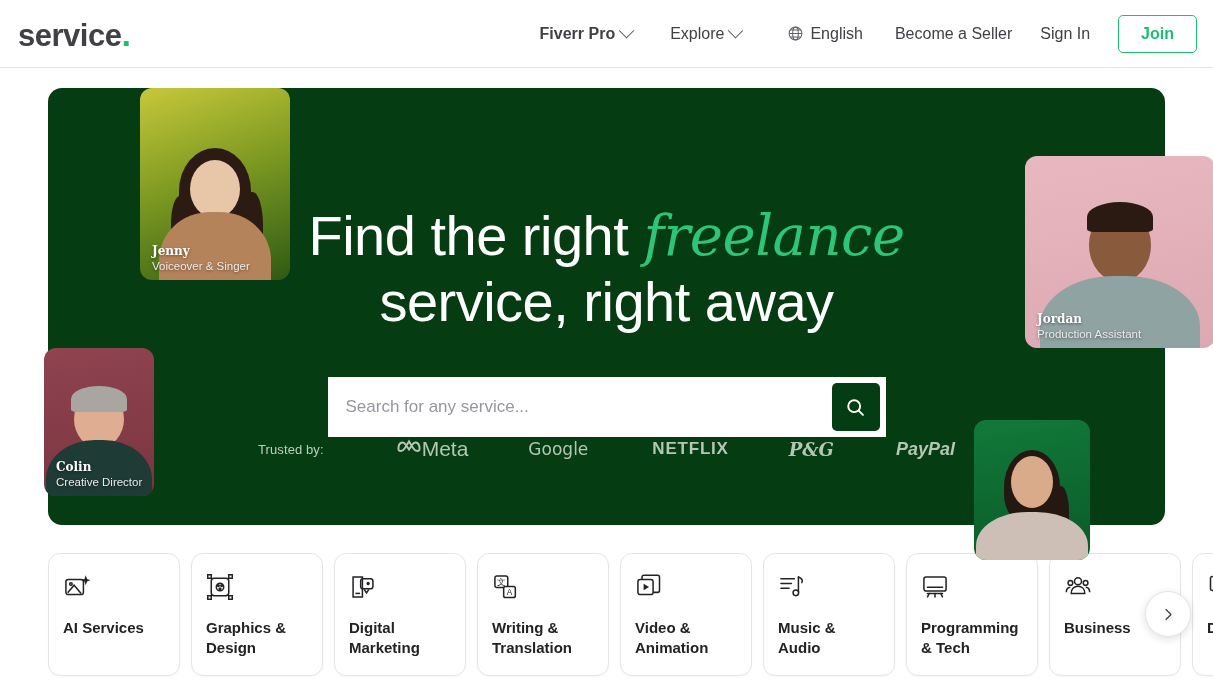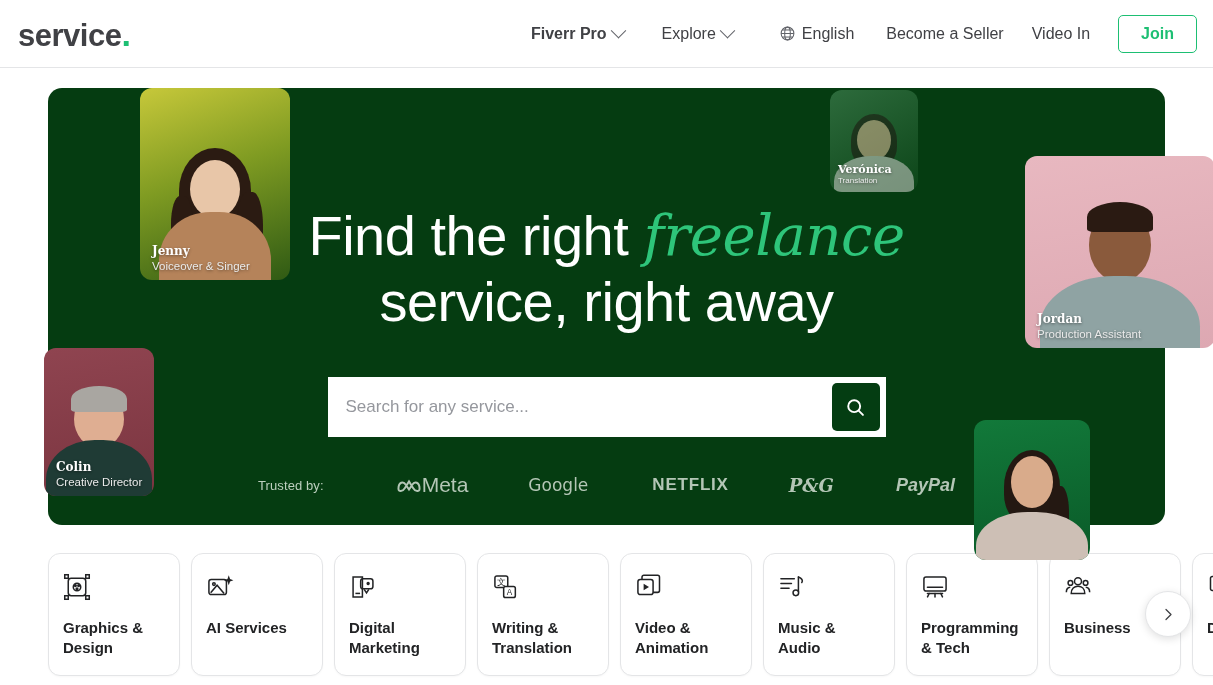--- a/index.html
+++ b/index.html
@@ -135,31 +135,30 @@
   .search-btn {
     width: 48px; height: 48px;
     background: #05441a;
     background: #043d12;
     border: none;
     border-radius: 5px;
     display: flex; align-items: center; justify-content: center;
     cursor: pointer;
   }
   .trusted {
-    margin-top: 36px;
     display: flex;
     align-items: center;
     justify-content: center;
     gap: 0;
     position: relative; z-index: 6;
     color: #c5d3c6;
   }
   .trusted-label { font-size: 13px; color: #bccfbe; margin-right: 72px; letter-spacing: .1px;}
   .brand { color: #c3d2c4; opacity: .92; white-space: nowrap; }
-  .brand.meta { font-size: 21px; margin-right: 60px; display:flex; align-items:center; }
+  .brand.meta { font-size: 21px; margin-right: 60px; display:flex; align-items:flex-start; }
   .brand.google { font-size: 17px; margin-right: 64px; font-family: "DejaVu Sans", sans-serif;}
   .brand.netflix { font-size: 17px; font-weight: 700; letter-spacing: .8px; margin-right: 60px; }
   .brand.pg { font-size: 18px; font-style: italic; font-weight: 700; font-family: "DejaVu Serif", serif; margin-right: 62px; }
   .brand.paypal { font-size: 18px; font-weight: 700; font-style: italic; }
 
   
   .pcard {
     position: absolute;
     border-radius: 12px;
     overflow: hidden;
@@ -276,21 +275,21 @@
         <line x1="4.5" y1="17" x2="19.5" y2="17"></line>
       </svg>
       <span>English</span>
     </div>
 
     <div class="nav-item">
       <span>Become a Seller</span>
     </div>
 
     <div class="nav-item">
-      <span>Video In</span>
+      <span>Sign In</span>
     </div>
 
     <button class="join-btn">Join</button>
   </nav>
 </div>
 
 <div class="hero-wrap">
   <div class="hero">
 
     <div class="pcard" id="card-jenny">
@@ -309,29 +308,20 @@
     <div class="pcard" id="card-colin">
       <div class="silhouette" style="width:100px;height:110px;">
         <div class="head" style="position:absolute;left:50%;transform:translateX(-50%);top:4px;width:50px;height:58px;background:#dfae92;"></div>
         <div style="position:absolute;left:50%;transform:translateX(-50%);top:0px;width:56px;height:26px;background:#a9a6a1;border-radius:50% 50% 10% 10%;"></div>
         <div class="shoulders" style="position:absolute;bottom:0;left:50%;transform:translateX(-50%);width:106px;height:56px;background:#1f3b35;"></div>
       </div>
       <div class="pname">Colin</div>
       <div class="prole">Creative Director</div>
     </div>
 
-    <div class="pcard" id="card-veronica">
-      <div class="silhouette" style="width:78px;height:78px;opacity:.55;">
-        <div style="position:absolute;left:50%;transform:translateX(-50%);top:0px;width:46px;height:54px;background:#1d1410;border-radius:50% 50% 40% 40%;"></div>
-        <div class="head" style="position:absolute;left:50%;transform:translateX(-50%);top:6px;width:34px;height:40px;background:#dbb293;"></div>
-        <div class="shoulders" style="position:absolute;bottom:0;left:50%;transform:translateX(-50%);width:80px;height:36px;background:#cfcfcc;"></div>
-      </div>
-      <div class="pname" style="font-size:11px;bottom:16px;left:8px;">Verónica</div>
-      <div class="prole" style="font-size:8px;bottom:6px;left:8px;">Translation</div>
-    </div>
 
     <div class="pcard" id="card-jordan">
       <div class="silhouette" style="width:150px;height:150px;">
         <div class="head" style="position:absolute;left:50%;transform:translateX(-50%);top:10px;width:62px;height:74px;background:#8a5a3c;"></div>
         <div style="position:absolute;left:50%;transform:translateX(-50%);top:4px;width:66px;height:30px;background:#2a1a12;border-radius:50% 50% 10% 10%;"></div>
         <div class="shoulders" style="position:absolute;bottom:0;left:50%;transform:translateX(-50%);width:160px;height:72px;background:#8fa3a3;"></div>
       </div>
       <div class="pname">Jordan</div>
       <div class="prole">Production Assistant</div>
     </div>
@@ -377,20 +367,32 @@
         <span class="brand netflix">NETFLIX</span>
         <span class="brand pg">P&amp;G</span>
         <span class="brand paypal">PayPal</span>
       </div>
     </div>
   </div>
 </div>
 
 <div class="cat-row-wrap">
   <div class="cat-row">
+
+    <div class="cat-card">
+      <div class="cat-icon">
+        <svg width="28" height="28" viewBox="0 0 24 24" fill="none" stroke="#222325" stroke-width="1.3">
+          <rect x="2.5" y="5.5" width="15" height="13" rx="2"></rect>
+          <circle cx="6.8" cy="9.5" r="1.1"></circle>
+          <path d="M4 17 L9.5 10.5 L15.5 17.5"></path>
+          <path d="M19.5 2 L20.6 5.1 L23.5 6.2 L20.6 7.3 L19.5 10.4 L18.4 7.3 L15.5 6.2 L18.4 5.1 Z" fill="#222325" stroke="none"></path>
+        </svg>
+      </div>
+      <div class="cat-label">AI Services</div>
+    </div>
 
     <div class="cat-card">
       <div class="cat-icon">
         <svg width="28" height="28" viewBox="0 0 24 24" fill="none" stroke="#222325" stroke-width="1.3">
           <rect x="4.5" y="4.5" width="15" height="15" rx="2.5"></rect>
           <rect x="1.5" y="1.5" width="3" height="3"></rect>
             <rect x="19.5" y="1.5" width="3" height="3"></rect>
           <rect x="1.5" y="19.5" width="3" height="3"></rect>
             <rect x="19.5" y="19.5" width="3" height="3"></rect>
           <circle cx="12" cy="12" r="3.2"></circle>
@@ -398,32 +400,20 @@
           <circle cx="13.4" cy="10.8" r="0.7" fill="#222325"></circle>
           <circle cx="12" cy="13.6" r="0.7" fill="#222325"></circle>
         </svg>
       </div>
       <div class="cat-label">Graphics &amp; Design</div>
     </div>
 
     <div class="cat-card">
       <div class="cat-icon">
         <svg width="28" height="28" viewBox="0 0 24 24" fill="none" stroke="#222325" stroke-width="1.3">
-          <rect x="2.5" y="5.5" width="15" height="13" rx="2"></rect>
-          <circle cx="6.8" cy="9.5" r="1.1"></circle>
-          <path d="M4 17 L9.5 10.5 L15.5 17.5"></path>
-          <path d="M19.5 2 L20.6 5.1 L23.5 6.2 L20.6 7.3 L19.5 10.4 L18.4 7.3 L15.5 6.2 L18.4 5.1 Z" fill="#222325" stroke="none"></path>
-        </svg>
-      </div>
-      <div class="cat-label">AI Services</div>
-    </div>
-
-    <div class="cat-card">
-      <div class="cat-icon">
-        <svg width="28" height="28" viewBox="0 0 24 24" fill="none" stroke="#222325" stroke-width="1.3">
           <path d="M3.5 3.5 h8 v17 h-8 z"></path>
           <line x1="5.5" y1="17.5" x2="9.5" y2="17.5"></line>
           <rect x="10" y="5" width="10.5" height="8.5" rx="2"></rect>
           <path d="M13 14 l2 3 l2 -3"></path>
           <path d="M15.2 8.2 a1.4 1.4 0 0 1 2.4 0 a1.4 1.4 0 0 1 -1.2 2.2 a1.4 1.4 0 0 1 -1.2 -2.2 z" fill="#222325" stroke="none"></path>
         </svg>
       </div>
       <div class="cat-label">Digital Marketing</div>
     </div>
 

